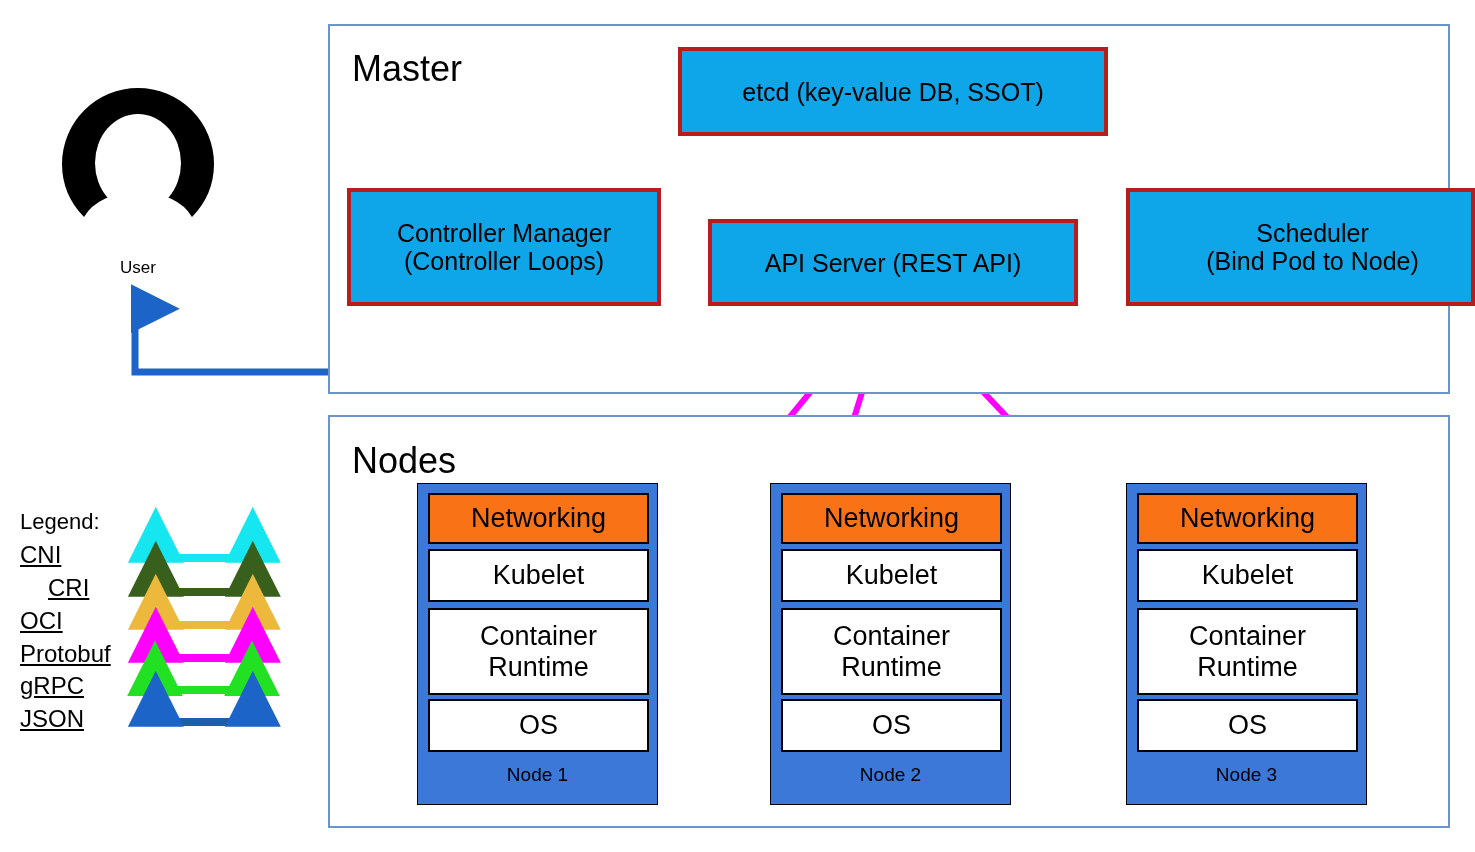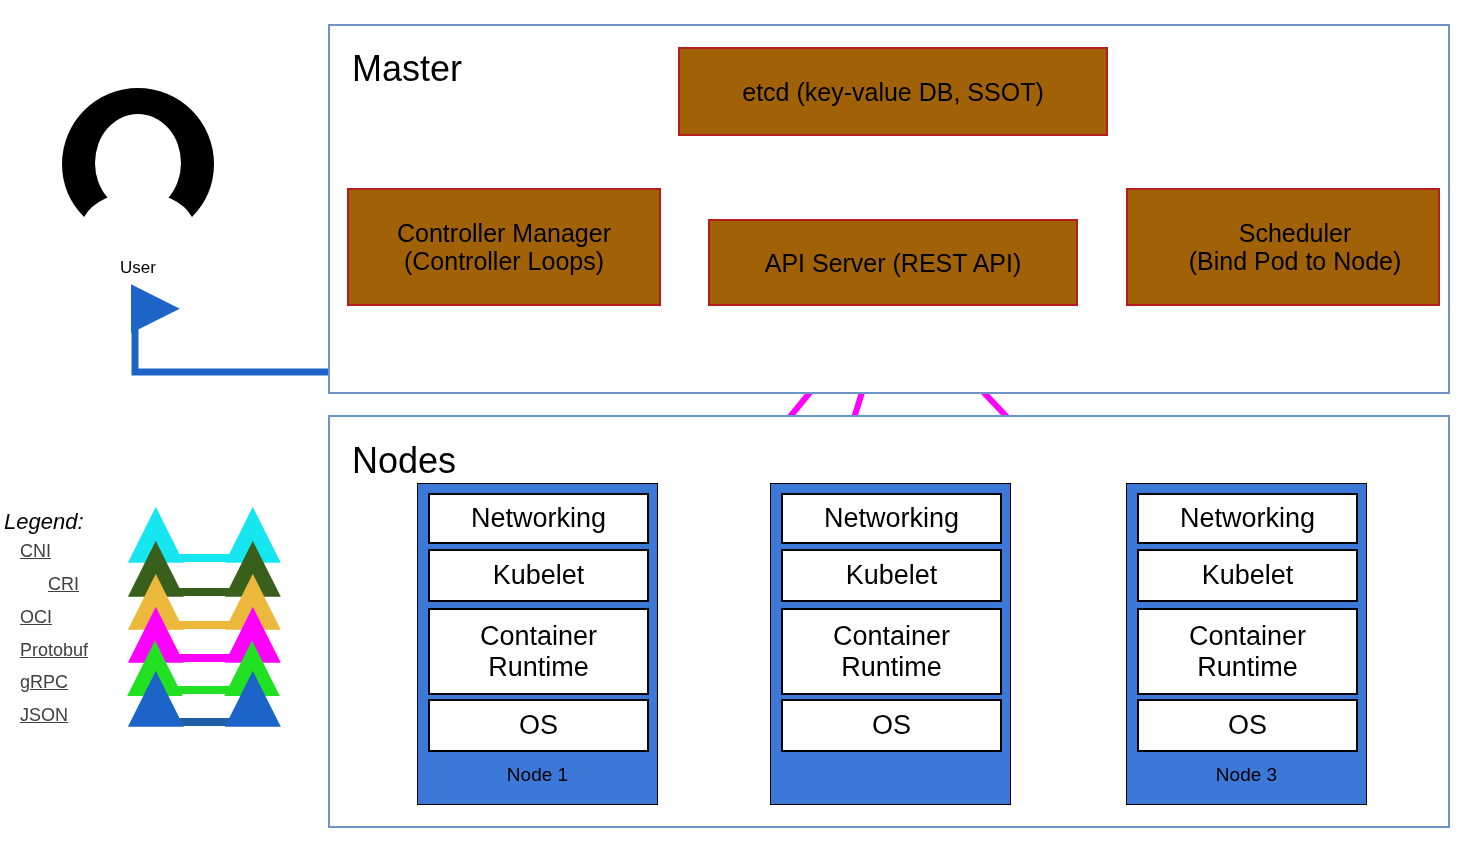--- a/index.html
+++ b/index.html
@@ -3,31 +3,31 @@
 <meta charset="utf-8">
 <style>
   html,body{margin:0;padding:0;background:#fff;}
   body{width:1475px;height:852px;position:relative;overflow:hidden;
        font-family:"Liberation Sans",sans-serif;color:#000;}
   #stage{position:absolute;left:0;top:0;width:1475px;height:852px;}
   svg{position:absolute;left:0;top:0;width:1475px;height:852px;overflow:visible;}
   .lbl{position:absolute;pointer-events:none;white-space:pre;}
   .boxtext{display:flex;align-items:center;justify-content:center;
            flex-direction:column;text-align:center;line-height:1.12;}
-  .orange-box{position:absolute;border:2px solid #b91c1c;background:#a16207;box-sizing:border-box;}
+  .orange-box{position:absolute;border:4px solid #b91c1c;background:#0ea5e9;box-sizing:border-box;}
   .container-box{position:absolute;border:2px solid #6D94C9;background:#fff;box-sizing:border-box;}
   .node-box{position:absolute;background:#3B78D8;border:1px solid #000;box-sizing:border-box;}
   .inner-box{position:absolute;border:2px solid #000;box-sizing:border-box;background:#fff;}
-  .inner-box.net{background:#ffffff;}
+  .inner-box.net{background:#f97316;}
   .node-name{position:absolute;color:#000000;text-align:center;width:100%;font-size:19px;}
   .big-title{font-size:36px;}
   .box-f{font-size:25px;}
   .inner-f{font-size:27px;}
   .legend-title{font-size:22px;}
-  .legend-link{font-size:18px;color:#404040;text-decoration:underline;}
+  .legend-link{font-size:24px;color:#000000;text-decoration:underline;}
   .user-lbl{font-size:17px;text-align:center;}
 </style>
 </head>
 <body>
 
 <div id="stage">
 
   <svg>
     <defs>
       <marker id="mk-grpc-up" markerWidth="7" markerHeight="7" refX="3.5" refY="6.2" orient="auto">
@@ -136,21 +136,21 @@
 
   <div class="orange-box boxtext box-f" style="left:347px;top:188px;width:314px;height:118px;">
     <div>Controller Manager</div>
     <div>(Controller Loops)</div>
   </div>
 
   <div class="orange-box boxtext box-f" style="left:708px;top:219px;width:370px;height:87px;">
     <div>API Server (REST API)</div>
   </div>
 
-  <div class="orange-box boxtext box-f" style="left:1126px;top:188px;width:314px;height:118px;padding-left:24px;">
+  <div class="orange-box boxtext box-f" style="left:1126px;top:188px;width:349px;height:118px;padding-left:24px;">
     <div>Scheduler</div>
     <div>(Bind Pod to Node)</div>
   </div>
 
   <div class="container-box" style="left:328px;top:415px;width:1122px;height:413px;"></div>
   <div class="lbl big-title" style="left:352px;top:440px;">Nodes</div>
 
   <div class="node-box" style="left:417px;top:483px;width:241px;height:322px;">
     <div class="inner-box net boxtext inner-f" style="left:10px;top:9px;width:221px;height:51px;">
       <div>Networking</div>
@@ -173,39 +173,40 @@
     </div>
     <div class="inner-box boxtext inner-f" style="left:10px;top:65px;width:221px;height:53px;">
       <div>Kubelet</div>
     </div>
     <div class="inner-box boxtext inner-f" style="left:10px;top:124px;width:221px;height:87px;">
       <div>Container Runtime</div>
     </div>
     <div class="inner-box boxtext inner-f" style="left:10px;top:215px;width:221px;height:53px;">
       <div>OS</div>
     </div>
+    <div class="node-name" style="top:280px;">Node 2</div>
   </div>
 
   <div class="node-box" style="left:1126px;top:483px;width:241px;height:322px;">
     <div class="inner-box net boxtext inner-f" style="left:10px;top:9px;width:221px;height:51px;">
       <div>Networking</div>
     </div>
     <div class="inner-box boxtext inner-f" style="left:10px;top:65px;width:221px;height:53px;">
       <div>Kubelet</div>
     </div>
     <div class="inner-box boxtext inner-f" style="left:10px;top:124px;width:221px;height:87px;">
       <div>Container Runtime</div>
     </div>
     <div class="inner-box boxtext inner-f" style="left:10px;top:215px;width:221px;height:53px;">
       <div>OS</div>
     </div>
     <div class="node-name" style="top:280px;">Node 3</div>
   </div>
 
-  <div class="lbl legend-title" style="left:4px;top:509px;font-style:italic;">Legend:</div>
+  <div class="lbl legend-title" style="left:20px;top:509px;">Legend:</div>
 
   <div class="lbl legend-link" style="left:20px;top:541px;">CNI</div>
   <div class="lbl legend-link" style="left:20px;top:574px;margin-left:28px;">CRI</div>
   <div class="lbl legend-link" style="left:20px;top:607px;">OCI</div>
   <div class="lbl legend-link" style="left:20px;top:640px;">Protobuf</div>
   <div class="lbl legend-link" style="left:20px;top:672px;">gRPC</div>
   <div class="lbl legend-link" style="left:20px;top:705px;">JSON</div>
 
 </div>
 

